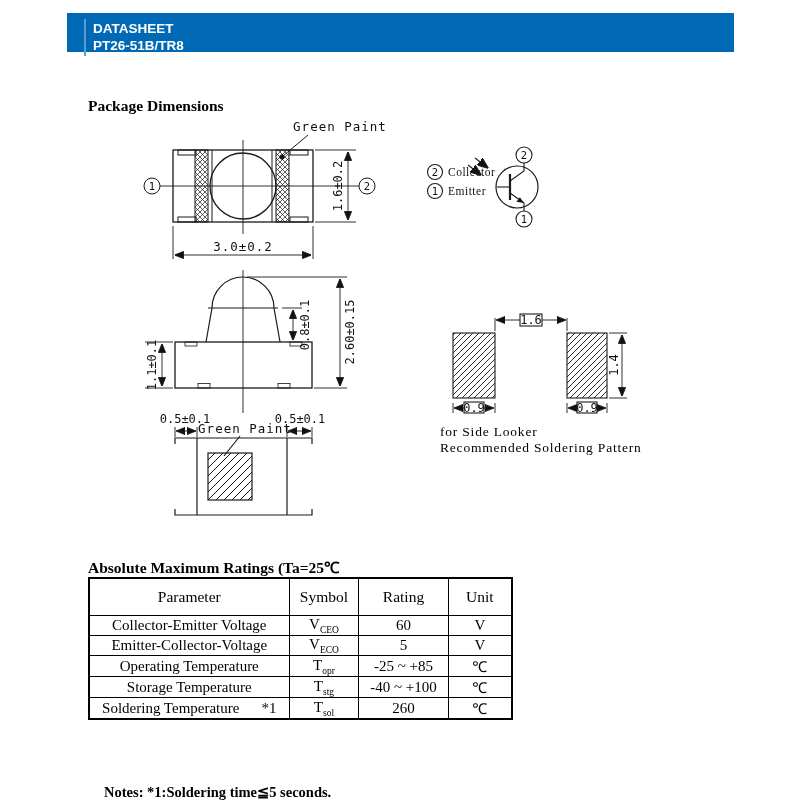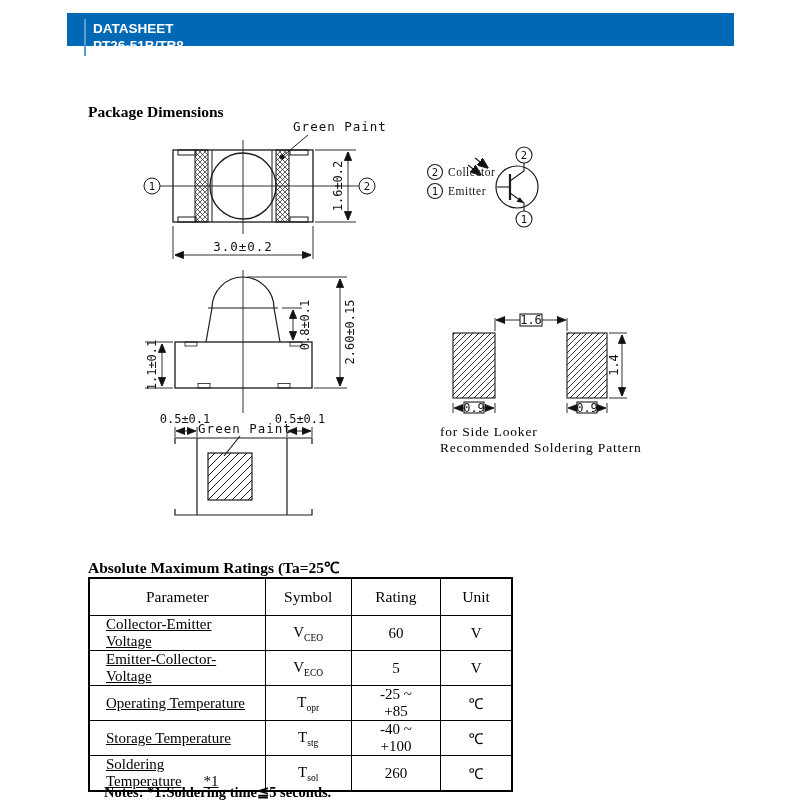--- a/index.html
+++ b/index.html
@@ -1,43 +1,43 @@
 <!DOCTYPE html>
 <html><head>
 <meta charset="utf-8">
 <style>
   html,body{margin:0;padding:0;background:#fff;}
   #page{position:relative;width:800px;height:800px;background:#ffffff;overflow:hidden;
         font-family:"Liberation Serif",serif;color:#000;}
   
-  .banner{position:absolute;left:67px;top:13px;width:667px;height:33px;background:#0069b6;}
+  .banner{position:absolute;left:67px;top:13px;width:667px;height:39px;background:#0069b6;}
   .banner .divider{position:absolute;left:17px;top:6px;width:2px;height:37px;background:#5c9ccf;}
   .banner .btxt{position:absolute;left:26px;top:7px;color:#ffffff;
         font-family:"Liberation Sans",sans-serif;font-size:13.5px;font-weight:bold;line-height:17px;}
   
   .sec-title{position:absolute;font-size:15.5px;font-weight:bold;font-family:"Liberation Serif",serif;}
   
   svg{position:absolute;overflow:visible;}
   svg text{font-family:"DejaVu Sans Mono",monospace;fill:#111;}
   .cadtxt{font-size:12.5px;letter-spacing:1px;}
   .dimtxt{font-size:12px;}
   .pintxt{font-size:10.5px;}
   .legtxt{font-family:"Liberation Serif",serif;font-size:11.5px;letter-spacing:0.5px;}
   line,path,rect,circle,polyline{stroke:#1a1a1a;}
   
   .caption{position:absolute;left:440px;top:424px;font-size:13.5px;line-height:15.5px;
            letter-spacing:0.8px;font-family:"Liberation Serif",serif;}
   
   table.ratings{position:absolute;left:88px;top:577px;width:425px;border-collapse:collapse;
         font-size:15px;font-family:"Liberation Serif",serif;}
-  table.ratings td,table.ratings th{border:1.5px solid #000;padding:0 16px;font-weight:normal;}
+  table.ratings td,table.ratings th{border:1.5px solid #000;padding:0 4px;font-weight:normal;}
   table.ratings{border:2px solid #000;}
   tr.hdr th{height:36px;text-align:center;font-size:15.5px;}
   tr.datarow td{height:19px;}
-  td.param{text-align:left;text-decoration:underline;}
+  td.param{text-align:center;}
   td.sym,td.val,td.unit{text-align:center;}
   td.sym sub{font-size:9.5px;}
   .note-ref{margin-left:22px;}
   tr.lastrow td{height:40px;}
   tr.lastrow td.param div{line-height:19px;}
   .notes{position:absolute;left:104px;top:784px;font-size:14.5px;font-weight:bold;}
   .c1{width:210px;}.c2{width:64px;}.c3{width:90px;}.c4{width:61px;}
 </style>
 </head>
 <body>
@@ -62,21 +62,21 @@
   </svg>
 
   <div class="banner">
     <div class="divider"></div>
     <div class="btxt">
       <div>DATASHEET</div>
       <div>PT26-51B/TR8</div>
     </div>
   </div>
 
-  <div class="sec-title" style="left:88px;top:103px;">Package Dimensions</div>
+  <div class="sec-title" style="left:88px;top:97px;">Package Dimensions</div>
 
   <svg style="left:140px;top:112px;" width="250" height="152">
     <g fill="none" stroke-width="1">
 
       <text class="cadtxt" x="200" y="19" text-anchor="middle" stroke="none">Green Paint</text>
       <line x1="168" y1="23" x2="143" y2="44"></line>
       <circle cx="142" cy="45" r="2.2" fill="#111" stroke="none"></circle>
 
       <line x1="20" y1="74" x2="219" y2="74" stroke-width="0.9"></line>
       <line x1="103" y1="28" x2="103" y2="122" stroke-width="0.9"></line>

